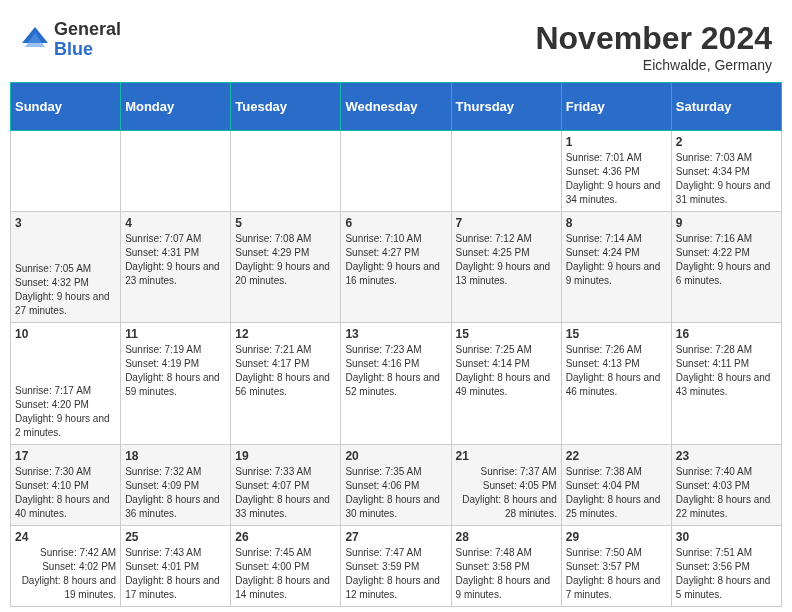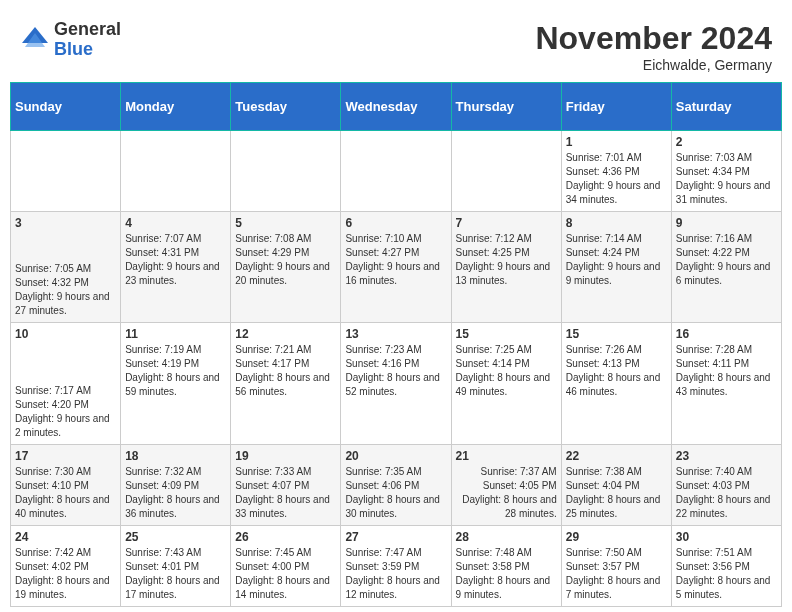--- a/index.html
+++ b/index.html
@@ -272,21 +272,21 @@
         <td>
           <div class="day-num">23</div>
           <div class="day-info" style="white-space: pre-line;">Sunrise: 7:40 AM
 Sunset: 4:03 PM
 Daylight: 8 hours and 22 minutes.</div>
         </td>
       </tr>
       <tr>
         <td>
           <div class="day-num">24</div>
-          <div class="day-info" style="white-space: pre-line;">Sunrise: 7:42 AM
+          <div class="day-info" style="white-space: pre-line; text-align: right;">Sunrise: 7:42 AM
 Sunset: 4:02 PM
 Daylight: 8 hours and 19 minutes.</div>
         </td>
         <td>
           <div class="day-num">25</div>
           <div class="day-info" style="white-space: pre-line;">Sunrise: 7:43 AM
 Sunset: 4:01 PM
 Daylight: 8 hours and 17 minutes.</div>
         </td>
         <td>

